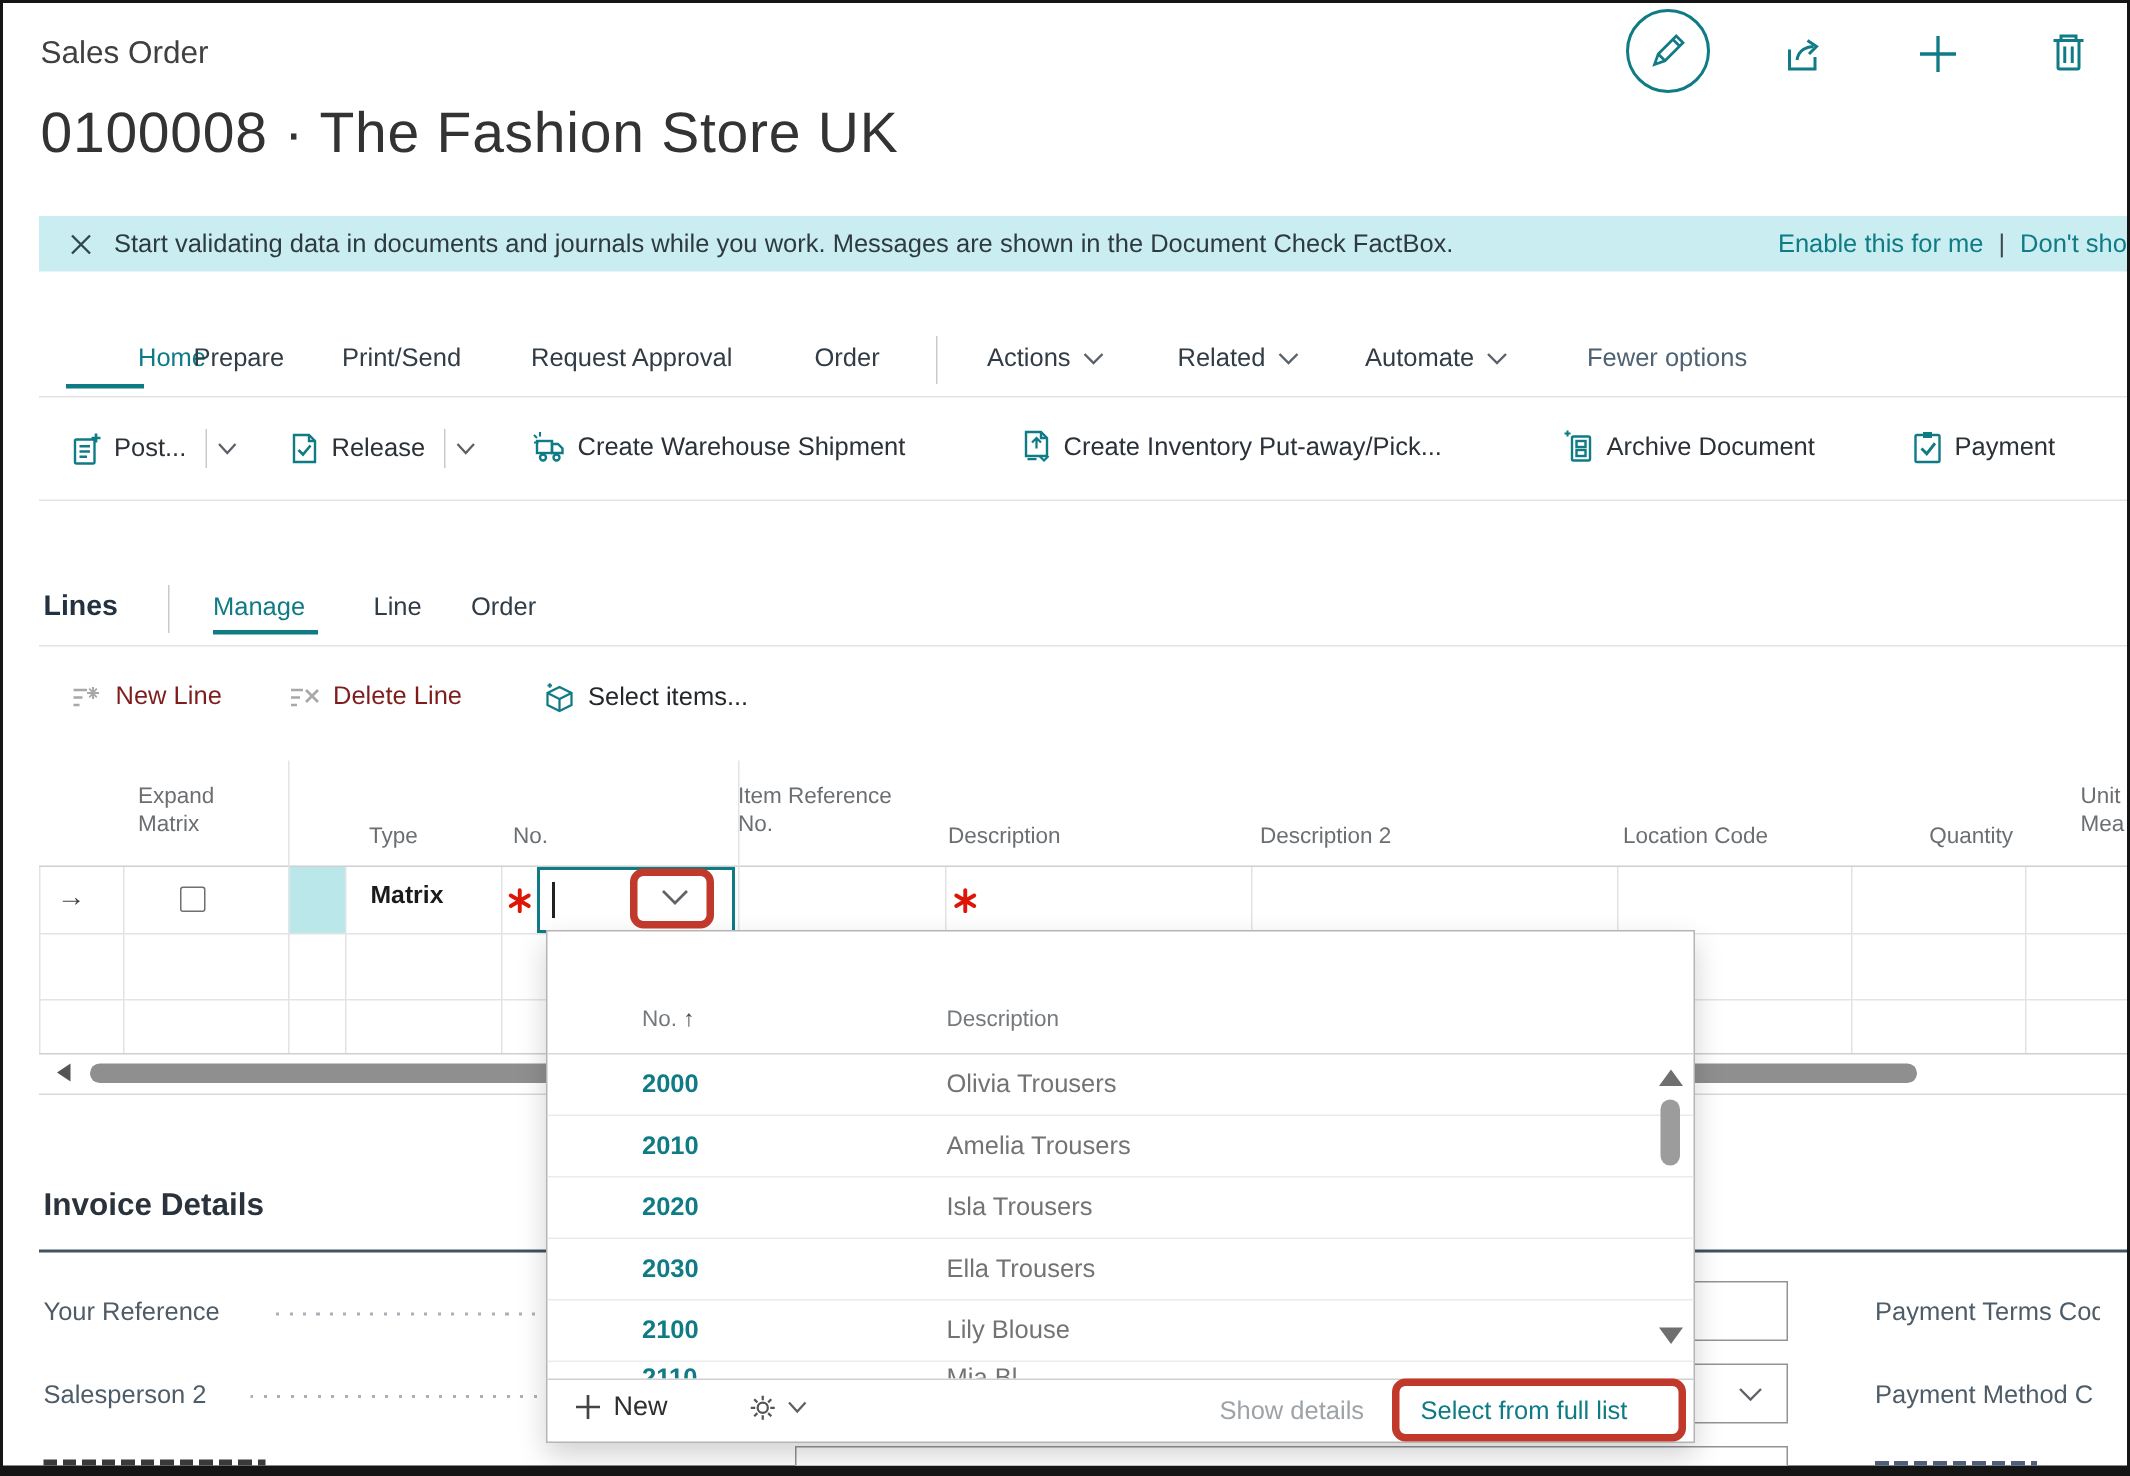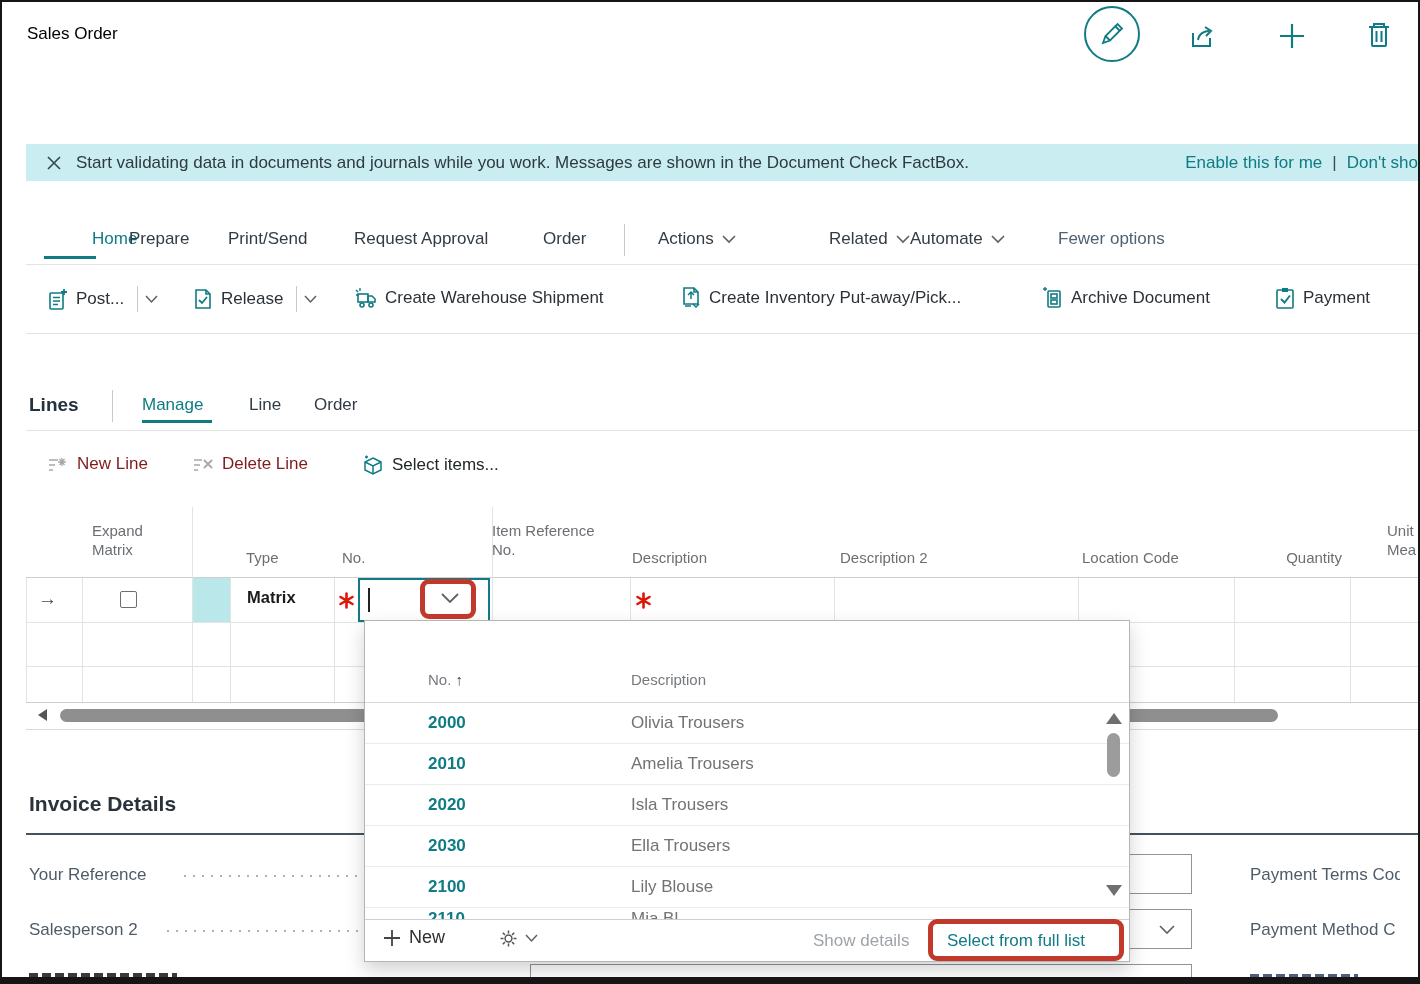--- a/index.html
+++ b/index.html
@@ -1,20 +1,20 @@
 <!DOCTYPE html>
 <html><head>
 <meta charset="utf-8">
 <style>
   html,body{margin:0;padding:0;background:#fff;}
   .page{position:relative;width:1420px;height:984px;box-sizing:border-box;
         border:2px solid #151515;border-bottom-width:7px;background:#fff;
         font-family:"Liberation Sans",sans-serif;color:#333;overflow:hidden;}
   .abs{position:absolute;white-space:nowrap;}
-  .caption{font-size:17px;color:#000000;}
+  .caption{font-size:21px;color:#404040;}
   .title{font-size:38px;font-weight:300;color:#333;letter-spacing:.5px;}
   .iconbtn{display:flex;align-items:center;justify-content:center;cursor:pointer;}
   .notif{display:flex;align-items:center;font-size:17px;color:#2e3a40;}
   .link{color:#0f7b84;cursor:pointer;}
   .tab{font-size:17px;color:#323c46;cursor:pointer;display:flex;align-items:center;gap:8px;}
   .tab.active{color:#0f7b84;}
   .acts{display:flex;align-items:center;gap:7px;font-size:17px;color:#2b3137;cursor:pointer;}
   .vsep{width:1px;background:#c9c9c9;}
   .hline{position:absolute;height:1px;background:#e3e3e3;}
   .gridline{position:absolute;background:#e3e3e3;}
@@ -34,20 +34,21 @@
         background-image:repeating-linear-gradient(90deg,#3a3a3a 0 9px,transparent 9px 13px);}
   .tri{width:0;height:0;position:absolute;}
   svg{display:block;}
 </style>
 </head>
 <body>
 
 <div class="page">
 
   <div class="abs caption" style="left:25px;top:22px;">Sales Order</div>
+  <div class="abs title" style="left:25px;top:66px;">0100008 · The Fashion Store UK</div>
 
   <div class="abs iconbtn" style="left:1081px;top:3px;width:58px;height:58px;">
     <span>
       <svg width="58" height="58" viewBox="0 0 58 58" fill="none" stroke="#0f7b84" stroke-width="2">
         <circle cx="29" cy="29" r="27"></circle>
         <path d="M20 38 l2.5-7 12-12 4.5 4.5-12 12-7 2.5z" stroke-width="1.8"></path>
         <path d="M32 21 l4.5 4.5 M22.5 31 l4.5 4.5" stroke-width="1.8"></path>
       </svg>
     </span>
   </div>
@@ -101,21 +102,21 @@
   <div class="abs vsep" style="left:622px;top:222px;height:32px;"></div>
 
   <div class="abs tab" style="left:656px;top:227px;">
     <span>Actions</span>
     <span>
         <svg width="14" height="9" viewBox="0 0 14 9" fill="none" stroke="#5a6167" stroke-width="1.6">
           <path d="M1 1 l6 6 6-6"></path>
         </svg>
       </span>
   </div>
-  <div class="abs tab" style="left:783px;top:227px;margin-left:44px;">
+  <div class="abs tab" style="left:783px;top:227px;">
     <span>Related</span>
     <span>
         <svg width="14" height="9" viewBox="0 0 14 9" fill="none" stroke="#5a6167" stroke-width="1.6">
           <path d="M1 1 l6 6 6-6"></path>
         </svg>
       </span>
   </div>
   <div class="abs tab" style="left:908px;top:227px;">
     <span>Automate</span>
     <span>

